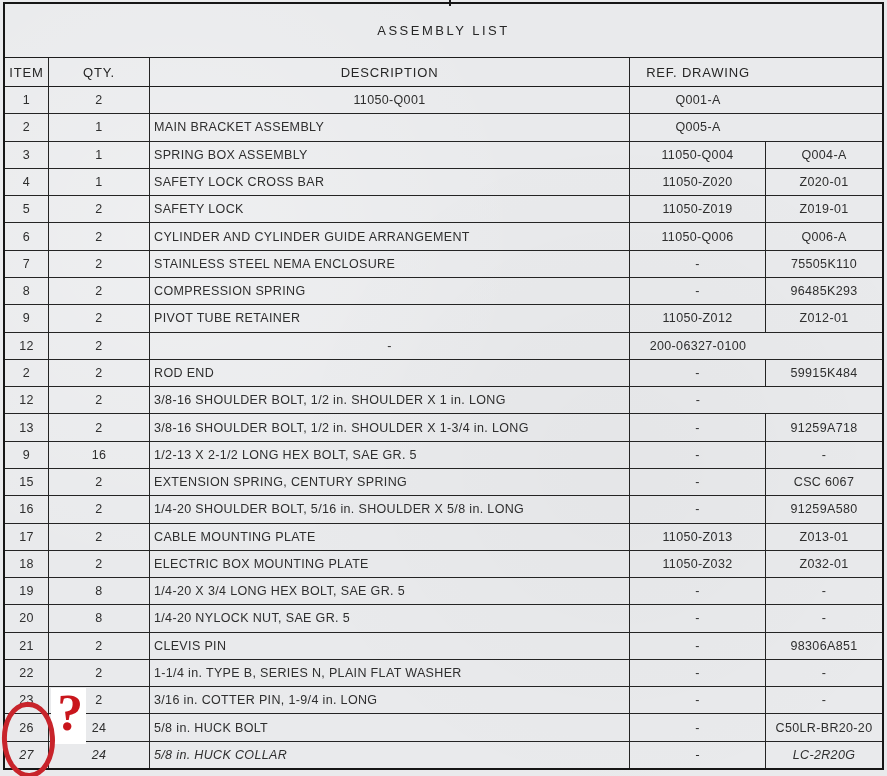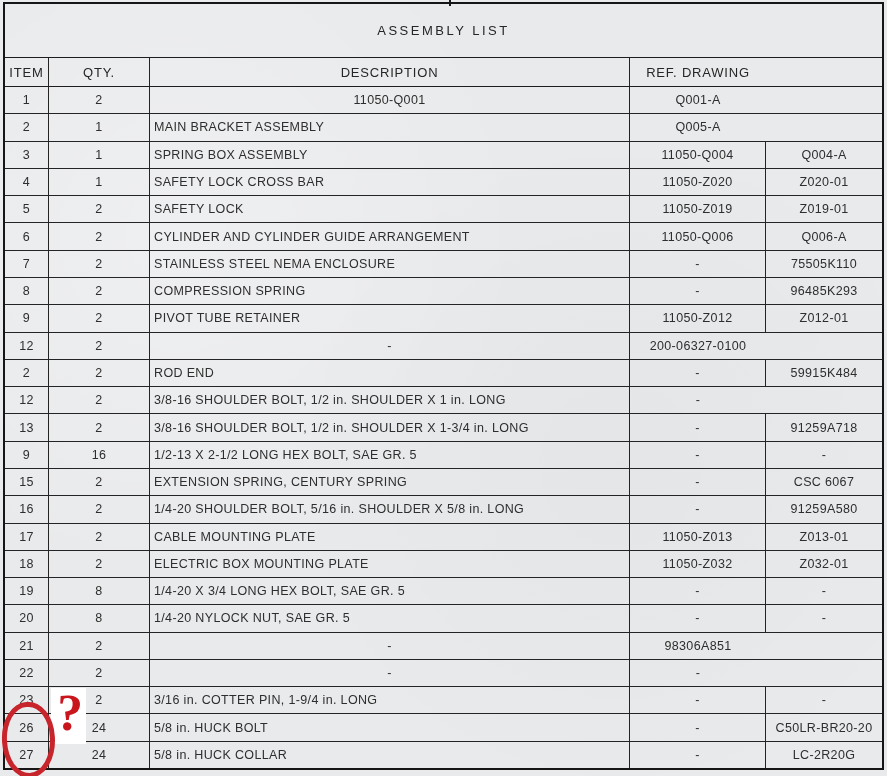--- a/index.html
+++ b/index.html
@@ -40,21 +40,21 @@
   .header-row, .data-row {
     display:grid;
     grid-template-columns:44px 101px 480px 136px 1fr;
   }
   .header-row {
     height:29px; flex:0 0 29px;
     border-bottom:1px solid #1d1d1d;
   }
   .tbody { flex:1 1 auto; display:flex; flex-direction:column; }
   .data-row { flex:1 1 0; border-bottom:1px solid #242424; }
-  .data-row:last-child { border-bottom:none; }
+  .data-row:last-child { border-bottom:none;font-style:italic; }
   .cell {
     display:flex; align-items:center; justify-content:center;
     border-right:1px solid #242424;
     font-size:12.5px; letter-spacing:0.35px;
     white-space:nowrap; overflow:hidden;
     color:#2e2e2e;
   }
   .cell:last-child { border-right:none; }
   .header-row .cell { font-size:13px; letter-spacing:0.8px; color:#262626; }
   .cell.desc { justify-content:flex-start; padding-left:4px; }
@@ -254,27 +254,29 @@
     <div class="cell">20</div>
     <div class="cell">8</div>
     <div class="cell desc">1/4-20 NYLOCK NUT, SAE GR. 5</div>
     <div class="cell">-</div>
     <div class="cell">-</div>
   </div>
 
   <div class="data-row">
     <div class="cell">21</div>
     <div class="cell">2</div>
+    <div class="cell desc">CLEVIS PIN</div>
     <div class="cell">-</div>
     <div class="cell">98306A851</div>
   </div>
 
   <div class="data-row">
     <div class="cell">22</div>
     <div class="cell">2</div>
+    <div class="cell desc">1-1/4 in. TYPE B, SERIES N, PLAIN FLAT WASHER</div>
     <div class="cell">-</div>
     <div class="cell">-</div>
   </div>
 
   <div class="data-row">
     <div class="cell">23</div>
     <div class="cell">2</div>
     <div class="cell desc">3/16 in. COTTER PIN, 1-9/4 in. LONG</div>
     <div class="cell">-</div>
     <div class="cell">-</div>

